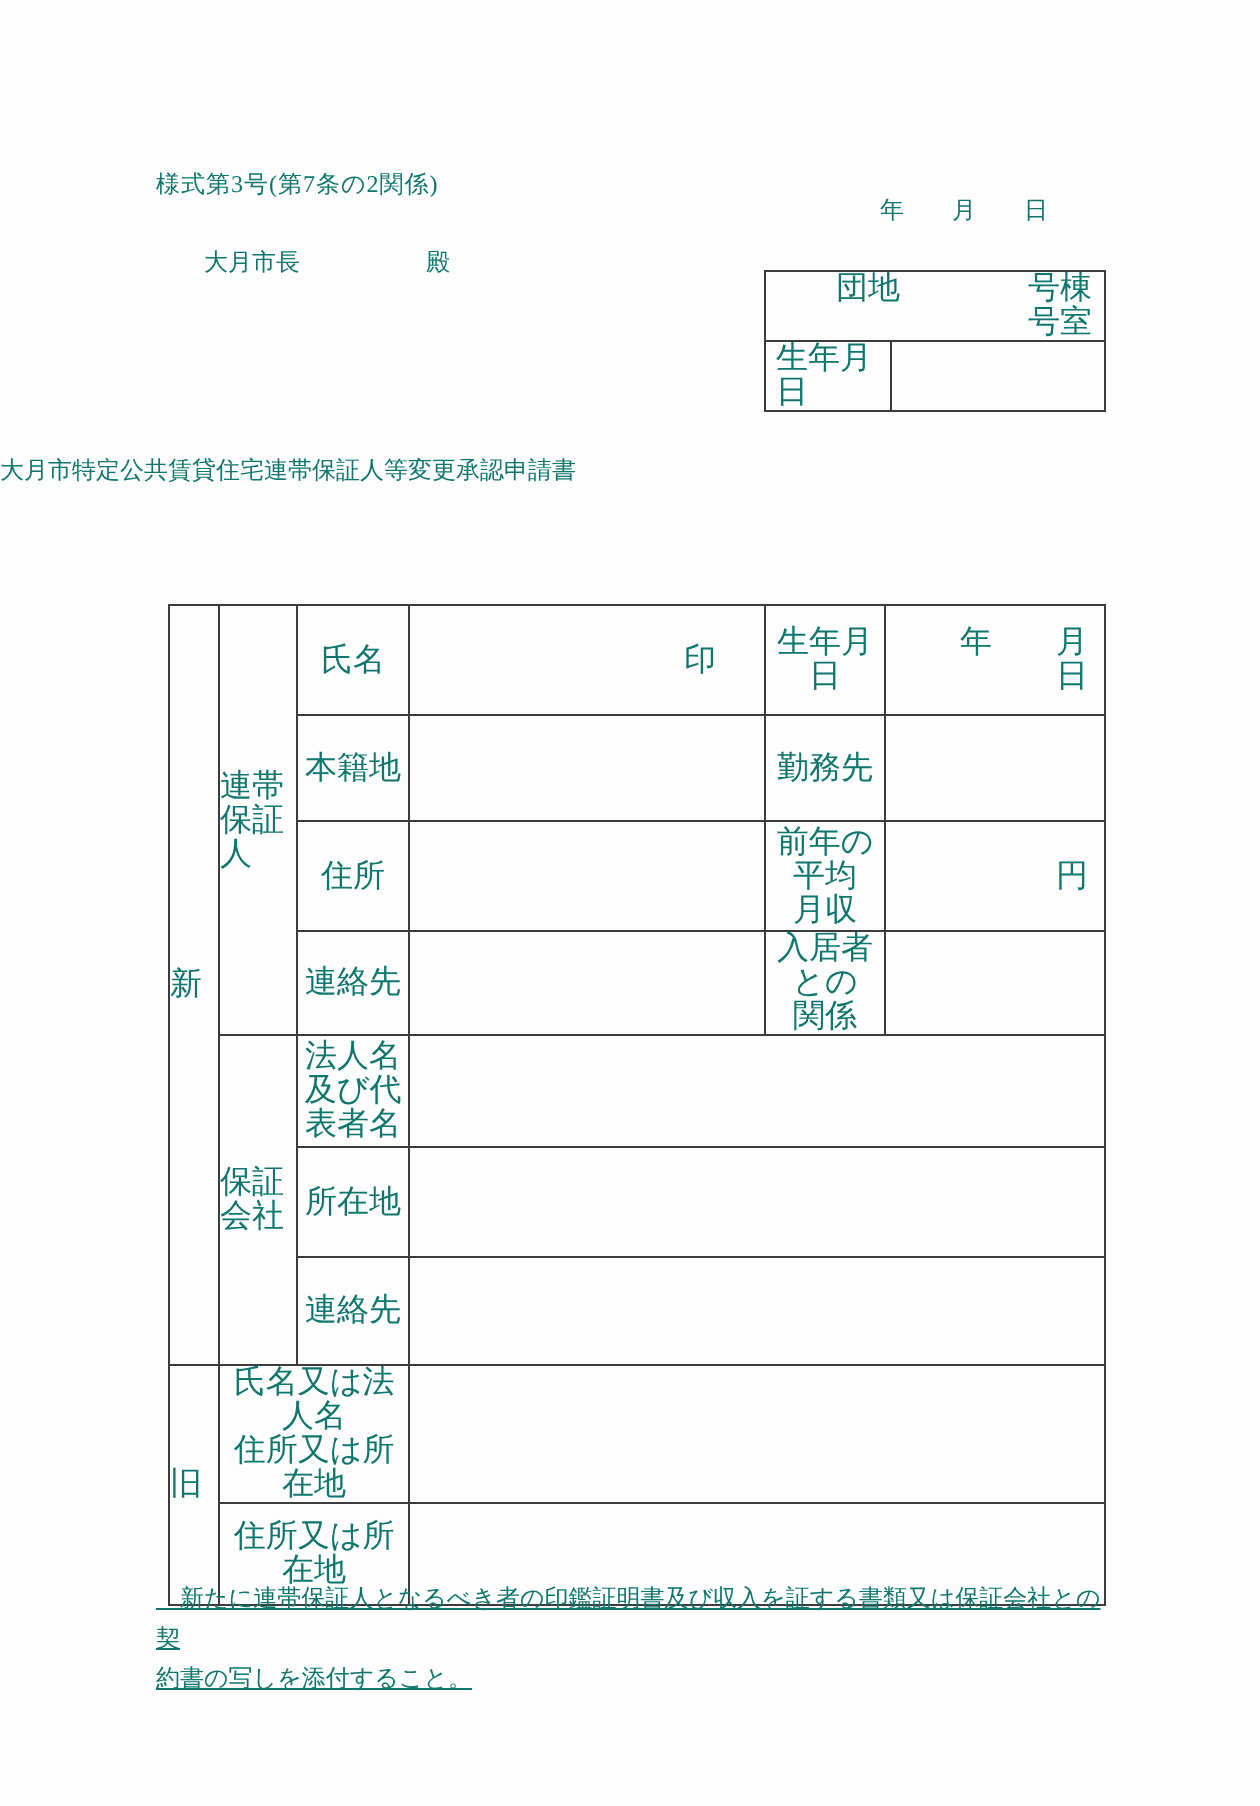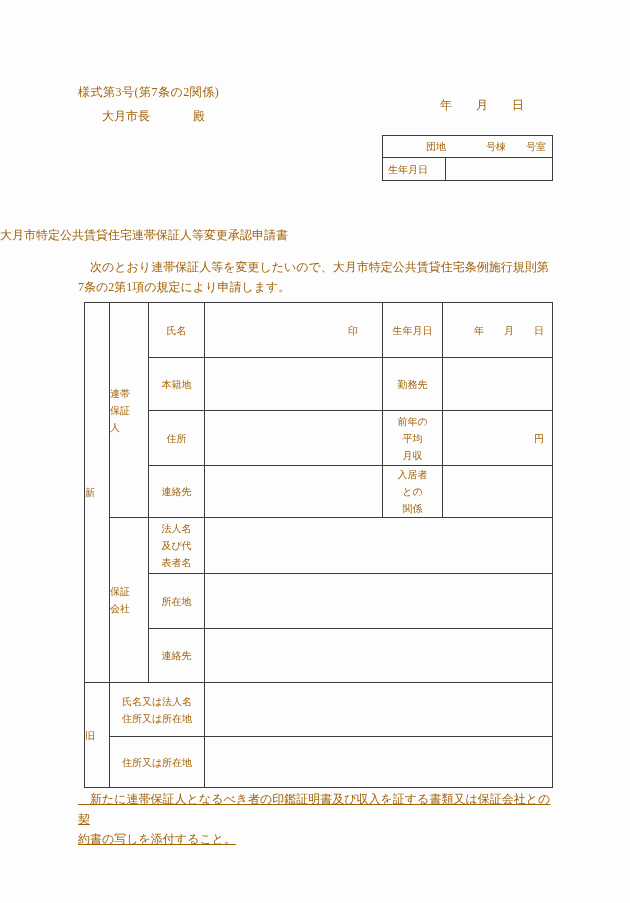--- a/index.html
+++ b/index.html
@@ -2,33 +2,33 @@
 <html><head>
 <meta charset="utf-8">
 <style>
   * { margin:0; padding:0; box-sizing:border-box; }
   html,body { background:#e8e8e8; }
   .page {
     position:relative;
     width:630px; height:903px;
     background:#fdfdfd;
     font-family:"Liberation Serif","DejaVu Serif",serif;
-    color:#a16207;
+    color:#0f766e;
     font-size:12px;
     overflow:hidden;
   }
   .abs { position:absolute; }
 
   .form-number { left:78px; top:84px; letter-spacing:0.5px; }
   .date-line   { left:440px; top:97px; }
-  .addressee-row { left:102px; top:108px; display:flex; }
+  .addressee-row { left:102px; top:123px; display:flex;gap:20px; }
   .addressee-honorific { margin-left:43px; }
 
   table { border-collapse:collapse; table-layout:fixed; }
-  td { border:1px solid #3c3c3c; font-size:10px; line-height:17px; vertical-align:middle; padding:0; }
+  td { border:1px solid #3c3c3c; font-size:16px; line-height:17px; vertical-align:middle; padding:0; }
 
   
   .applicant-box { left:382px; top:135px; width:170px; }
   .applicant-box td { height:23px; }
   .applicant-box tr:first-child td { height:22px; }
   .hdr-cell  { text-align:right; padding-right:6px; }
   .lbl-left  { text-align:left; padding-left:5px; }
 
   .doc-title { left:0; right:0; top:227px; text-align:left; letter-spacing:0px; }
 
@@ -72,22 +72,20 @@
     </tr>
     <tr>
       <td class="lbl-left">生年月日</td>
       <td></td>
     </tr>
   </tbody>
     </table>
 
   <div class="abs doc-title">大月市特定公共賃貸住宅連帯保証人等変更承認申請書</div>
 
-  <div class="abs body-par">　次のとおり連帯保証人等を変更したいので、大月市特定公共賃貸住宅条例施行規則第
-7条の2第1項の規定により申請します。</div>
 
   <table class="abs main-table">
     <colgroup>
       <col style="width:25px">
         <col style="width:39px">
         <col style="width:56px">
       <col style="width:178px">
         <col style="width:60px">
         <col style="width:110px">
     </colgroup>

